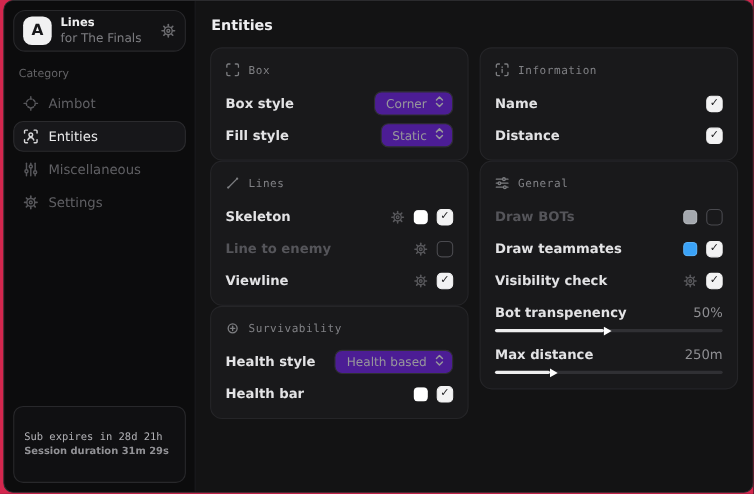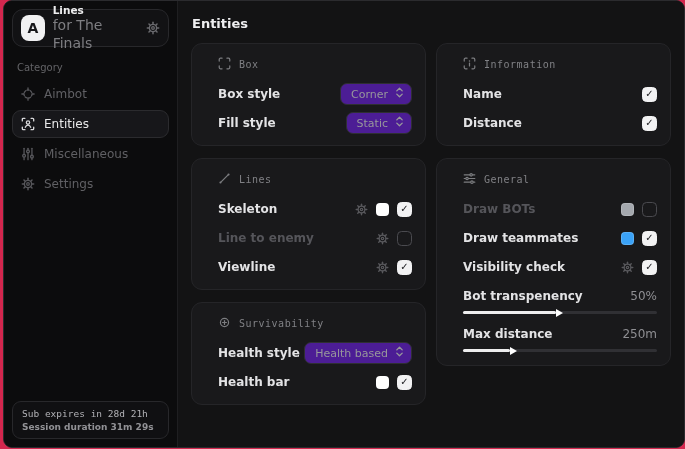--- a/index.html
+++ b/index.html
@@ -22,47 +22,47 @@
   .brand-card {
     border:1px solid #28282b; border-radius:11px; background:#121214;
     padding:5px 8px; display:flex; align-items:center; gap:8px; height:38px;
   }
   .logo {
     width:26px; height:26px; border-radius:8px; background:#f1f1f2;
     color:#17171a; font-size:14px; font-weight:800;
     display:flex; align-items:center; justify-content:center;
   }
   .brand-title { font-size:10.5px; font-weight:700; color:#ededee; line-height:1.25; }
-  .brand-sub { font-size:14px; color:#7e7e82; line-height:1.25; }
+  .brand-sub { font-size:11px; color:#7e7e82; line-height:1.25; }
   .brand-gear { margin-left:auto; color:#6a6a6e; display:flex; }
   .category { font-size:10px; color:#636366; margin:15px 0 7px 5px; }
   .nav-item {
     display:flex; align-items:flex-start; gap:9px; padding:6px 8px; margin-bottom:2px;
     border:1px solid transparent; border-radius:9px; height:28px;
     font-size:12px; font-weight:500; color:#606064; cursor:pointer;
   }
   .nav-item .ic { color:#57575b; }
   .nav-item.active {
     background:#17171a; border-color:#2b2b2e; color:#e9e9ea;
   }
   .nav-item.active .ic { color:#d8d8da; }
   .session-card {
     margin-top:auto; border:1px solid #28282b; border-radius:9px;
-    padding:6px 9px; background:#101012;
+    padding:22px 9px; background:#101012;
   }
   .sess1 { font-family:"DejaVu Sans Mono","Liberation Mono",monospace; font-size:9.5px; color:#b2b2b6; }
   .sess2 { font-size:9px; font-weight:700; color:#929296; margin-top:3px; }
   
   .main { flex:1; background:#131314; padding:13px 13px 10px 13px; overflow:hidden; }
   .page-title { font-size:13px; font-weight:700; color:#eeeef0; margin:2px 0 12px 1px; }
   .columns { display:flex; gap:10px; align-items:flex-start; }
   .col { flex:1; min-width:0; }
   .card {
     background:#19191b; border:1px solid #252528; border-radius:11px;
-    padding:11px 13px 13px 26px; margin-bottom:12px;
+    padding:11px 13px 13px 13px; margin-bottom:0;
   }
   .card-head { display:flex; align-items:center; gap:8px; color:#7c7d80; margin-bottom:3px; }
   .card-title {
     font-family:"DejaVu Sans Mono","Liberation Mono",monospace;
     font-size:10px; letter-spacing:0.5px; color:#808185;
   }
   .row { display:flex; align-items:center; justify-content:space-between; margin-top:11px; height:18px; }
   .lbl { font-size:12px; font-weight:600; color:#e3e3e5; }
   .lbl.dim { color:#55555a; }
   .controls { display:flex; align-items:center; gap:8px; }

